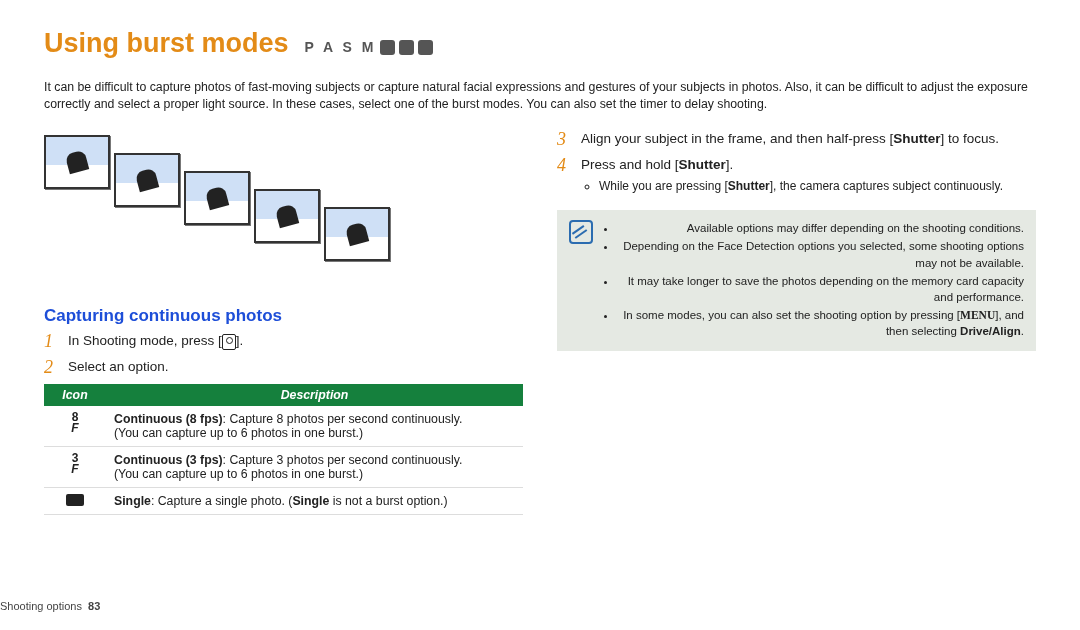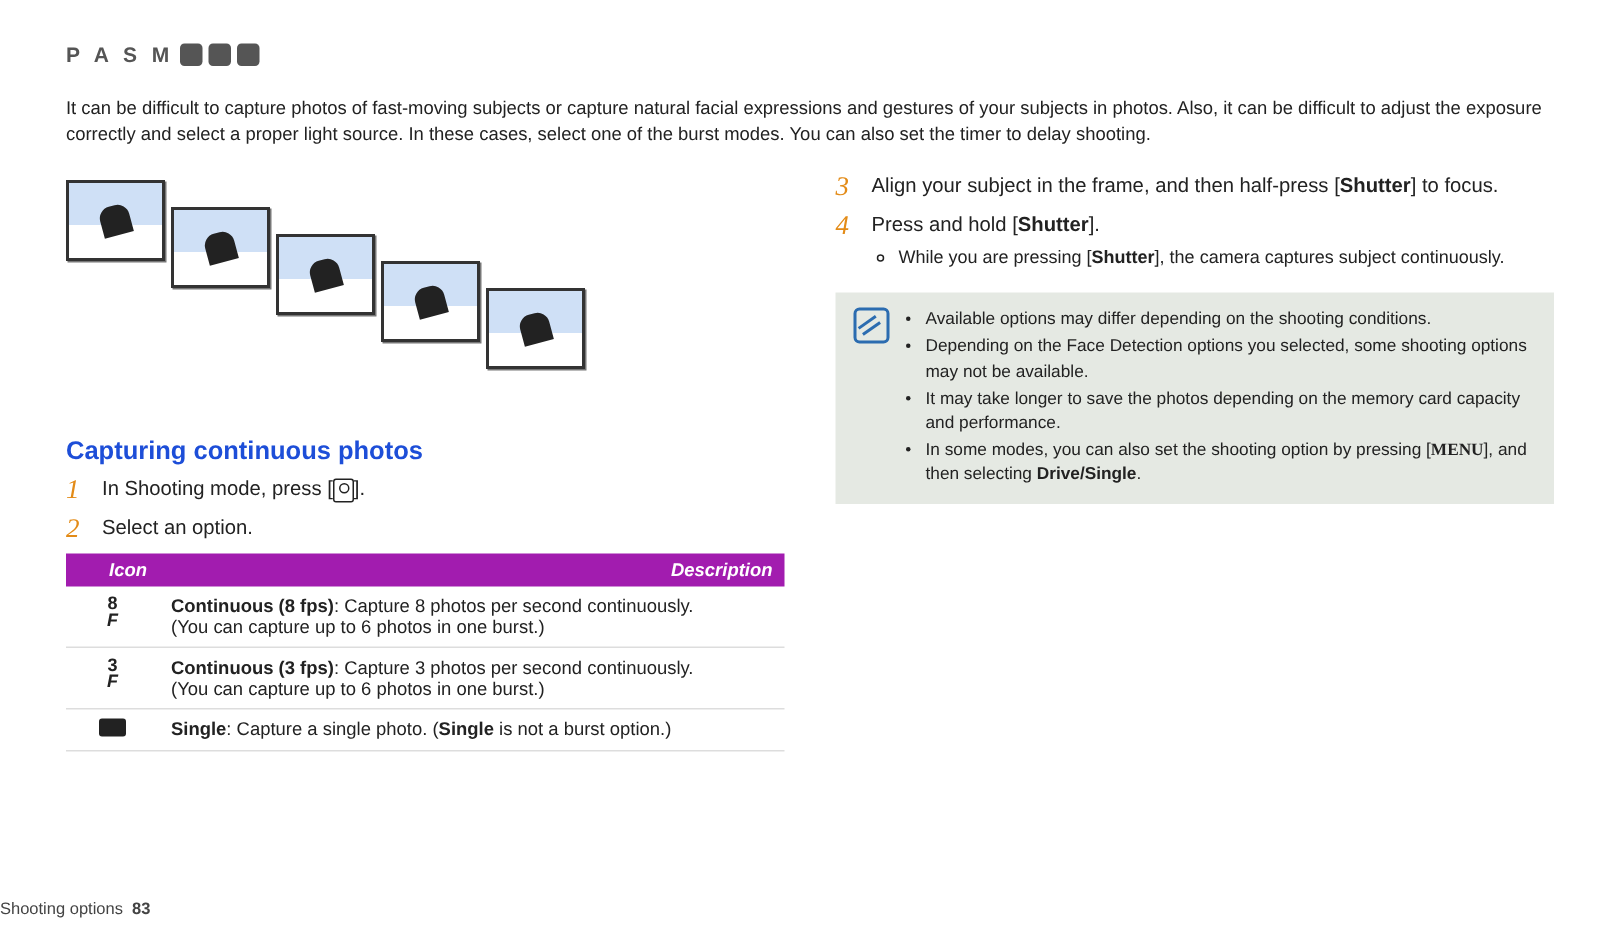--- a/index.html
+++ b/index.html
@@ -127,25 +127,25 @@
   .key-icon::after{
     content:"";position:absolute;left:3px;top:2px;width:5px;height:5px;border:1px solid #222;border-radius:50%;
   }
   table.opt {
     border-collapse:collapse;
     width:100%;
     margin-top:6px;
     font-size:12.3px;
   }
   table.opt th {
-    background:#a21caf;
+    background:#15803d;
     color:#fff;
     font-style:italic;
     font-weight:600;
-    text-align:right;
+    text-align:center;
     padding:4px 8px;
   }
   table.opt td {
     border-bottom:1px solid #ddd;
     padding:6px 8px;
     vertical-align:top;
   }
   table.opt td.icon-cell {
     text-align:center;
     width:46px;
@@ -170,20 +170,21 @@
     line-height:1.35;
   }
   .note-box {
     background:#e5e9e3;
     display:flex;
     gap:10px;
     padding:10px 12px;
     font-size:11.5px;
     line-height:1.4;
     margin-top:4px;
+    text-align:right;
   }
   .note-icon {
     flex:0 0 auto;
     width:20px;height:20px;
     border:2px solid #2b6cb0;
     border-radius:4px;
     position:relative;
   }
   .note-icon::after{
     content:"";position:absolute;left:3px;top:11px;right:3px;height:2px;background:#2b6cb0;
@@ -199,20 +200,21 @@
     font-size:11px;
     color:#444;
   }
   b { font-weight:700; }
 </style>
 </head>
 <body>
 
 <div class="page">
   <div class="title-line">
+    <div class="title">Using burst modes</div>
     <div class="mode-letters">
       <span>P A S M</span>
       <span class="mode-icon"></span>
       <span class="mode-icon"></span>
       <span class="mode-icon"></span>
     </div>
   </div>
   <div class="intro">It can be difficult to capture photos of fast-moving subjects or capture natural facial expressions and gestures of your subjects in photos. Also, it can be difficult to adjust the exposure correctly and select a proper light source. In these cases, select one of the burst modes. You can also set the timer to delay shooting.</div>
 
   <div class="columns">
@@ -305,21 +307,21 @@
         </li>
       </ol>
 
       <div class="note-box">
         <div class="note-icon"></div>
         <ul>
           <li>Available options may differ depending on the shooting conditions.</li>
           <li>Depending on the Face Detection options you selected, some shooting options may not be available.</li>
           <li>It may take longer to save the photos depending on the memory card capacity and performance.</li>
           <li>
-            <span>In some modes, you can also set the shooting option by pressing [</span><span style="font-family:serif;font-weight:600">MENU</span><span>], and then selecting </span><b>Drive/Single</b><span>.</span>
+            <span>In some modes, you can also set the shooting option by pressing [</span><span style="font-family:serif;font-weight:600">MENU</span><span>], and then selecting </span><b>Drive/Align</b><span>.</span>
           </li>
         </ul>
       </div>
     </div>
   </div>
 </div>
 
 <div class="footer">
   <span>Shooting options</span>&nbsp;&nbsp;<b>83</b>
 </div>

